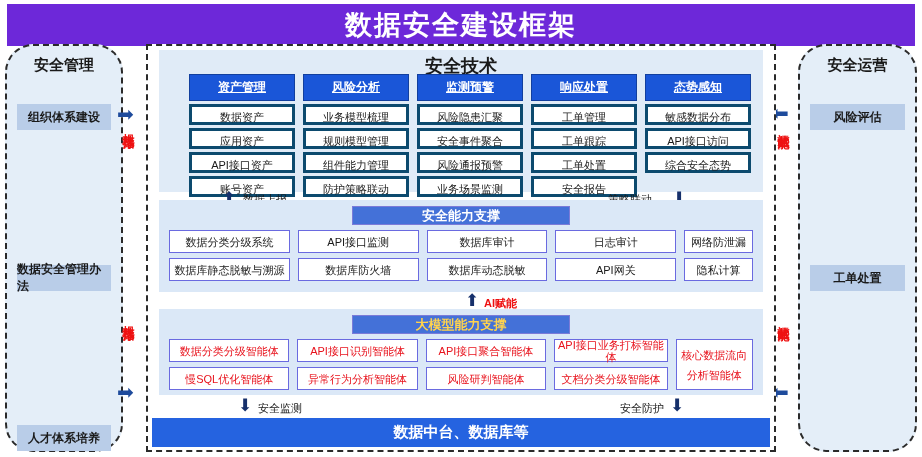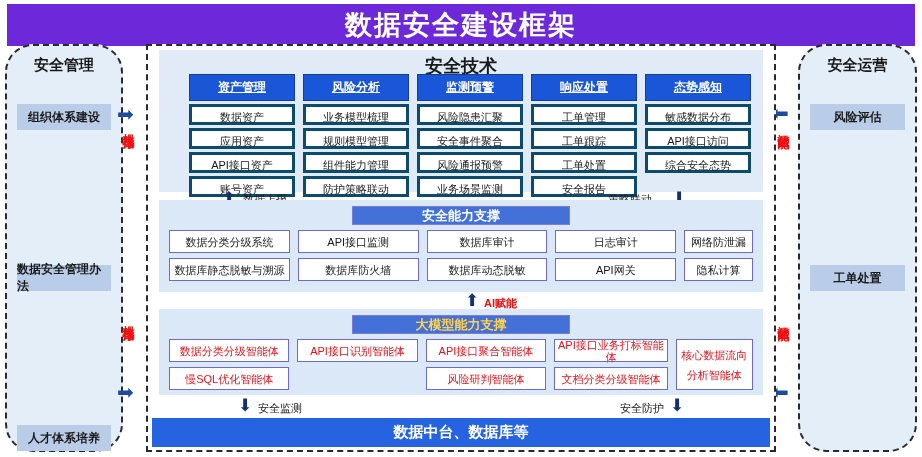--- a/index.html
+++ b/index.html
@@ -359,20 +359,21 @@
 
   <div class="cap-panel" id="cap-llm">
     <div class="cap-banner llm">大模型能力支撑</div>
     <div class="cap-grid" id="llm-grid">
         <div class="cap-colgroup" style="width: 140px;">
           <div class="cap-cell red">数据分类分级智能体</div>
           <div class="cap-cell red">慢SQL优化智能体</div>
         </div>
         <div class="cap-colgroup" style="width: 140px;">
           <div class="cap-cell red">API接口识别智能体</div>
+          <div class="cap-cell red">异常行为分析智能体</div>
         </div>
         <div class="cap-colgroup" style="width: 140px;">
           <div class="cap-cell red">API接口聚合智能体</div>
           <div class="cap-cell red">风险研判智能体</div>
         </div>
         <div class="cap-colgroup" style="width: 132px;">
           <div class="cap-cell red">API接口业务打标智能体</div>
           <div class="cap-cell red">文档分类分级智能体</div>
         </div>
         <div class="cap-colgroup" style="width: 90px;">

